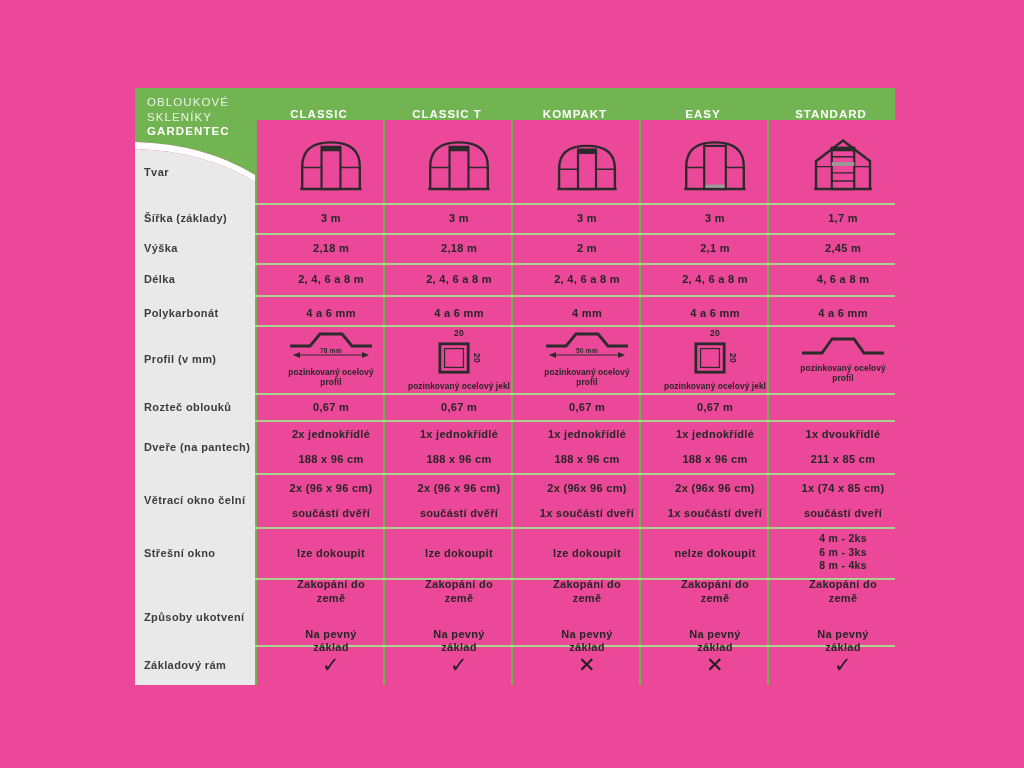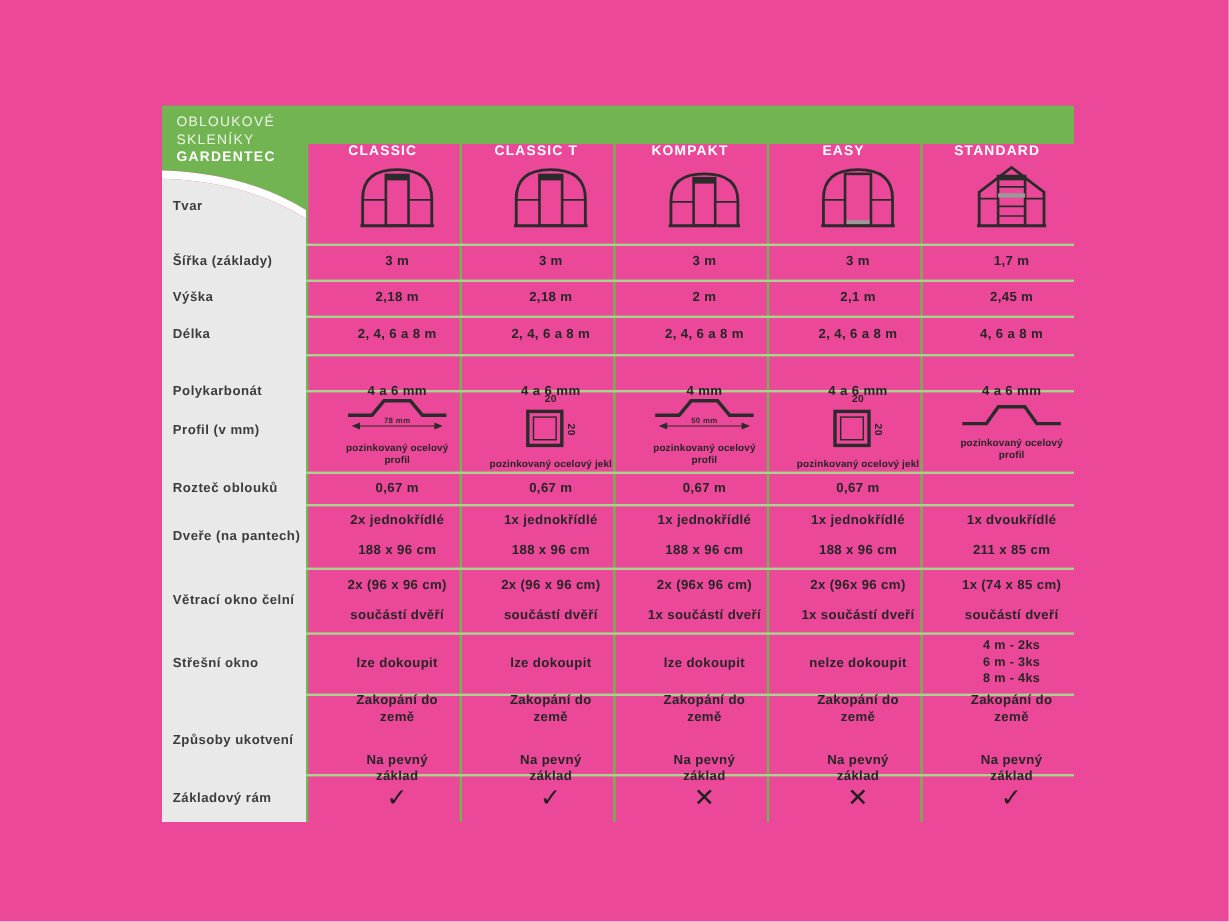--- a/index.html
+++ b/index.html
@@ -91,21 +91,21 @@
       <path d="M0 22 Q70 24 120 55 L120 62 Q70 31 0 29 Z" fill="#ffffff"></path>
       <path d="M0 29 Q70 31 120 62 V70 H0 Z" fill="#e9e9e9"></path>
     </svg>
 
     <div class="brand">
       <div class="brand-light">OBLOUKOVÉ</div>
       <div class="brand-light">SKLENÍKY</div>
       <div class="brand-bold">GARDENTEC</div>
     </div>
 
-    <div class="r" style="top:16px;height:44px">
+    <div class="r" style="top:4px;height:44px">
       <div></div>
       <div class="coltitle">CLASSIC</div>
       <div class="coltitle">CLASSIC T</div>
       <div class="coltitle">KOMPAKT</div>
       <div class="coltitle">EASY</div>
       <div class="coltitle">STANDARD</div>
     </div>
 
     <div class="r" style="top:32px;height:87px">
       <div class="lbl tvar-lbl">Tvar</div>
@@ -183,21 +183,21 @@
 
     <div class="r" style="top:175px;height:32px">
       <div class="lbl">Délka</div>
       <div class="v">2, 4, 6 a 8 m</div>
       <div class="v">2, 4, 6 a 8 m</div>
       <div class="v">2, 4, 6 a 8 m</div>
       <div class="v">2, 4, 6 a 8 m</div>
       <div class="v">4, 6 a 8 m</div>
     </div>
 
-    <div class="r" style="top:223px;height:30px">
+    <div class="r" style="top:210px;height:30px">
       <div class="lbl">Polykarbonát</div>
       <div class="v">4 a 6 mm</div>
       <div class="v">4 a 6 mm</div>
       <div class="v">4 mm</div>
       <div class="v">4 a 6 mm</div>
       <div class="v">4 a 6 mm</div>
     </div>
 
     <div class="r" style="top:237px;height:68px">
       <div class="lbl">Profil (v mm)</div>

